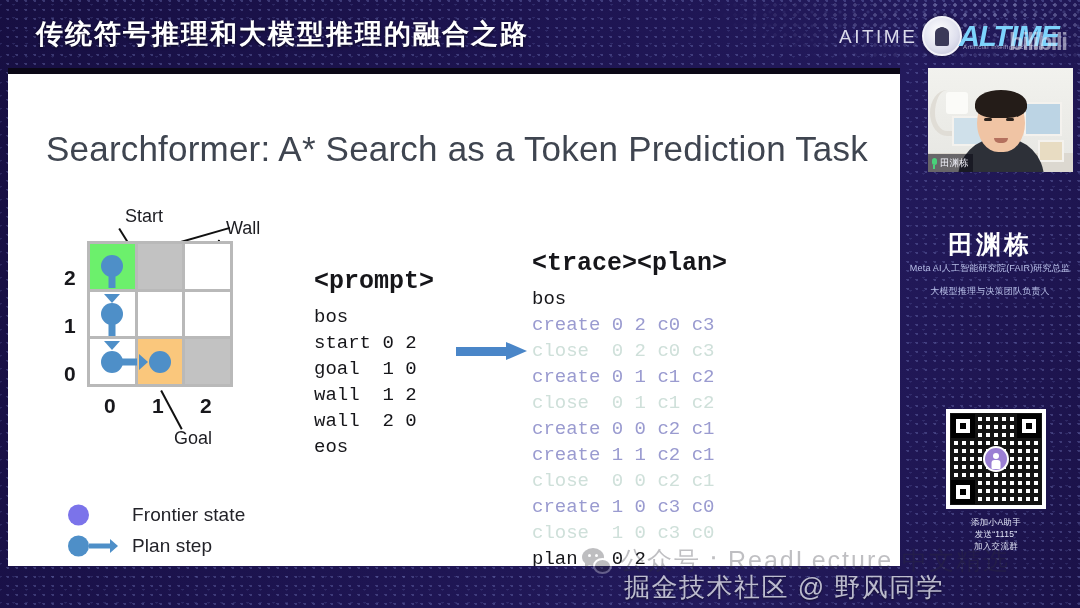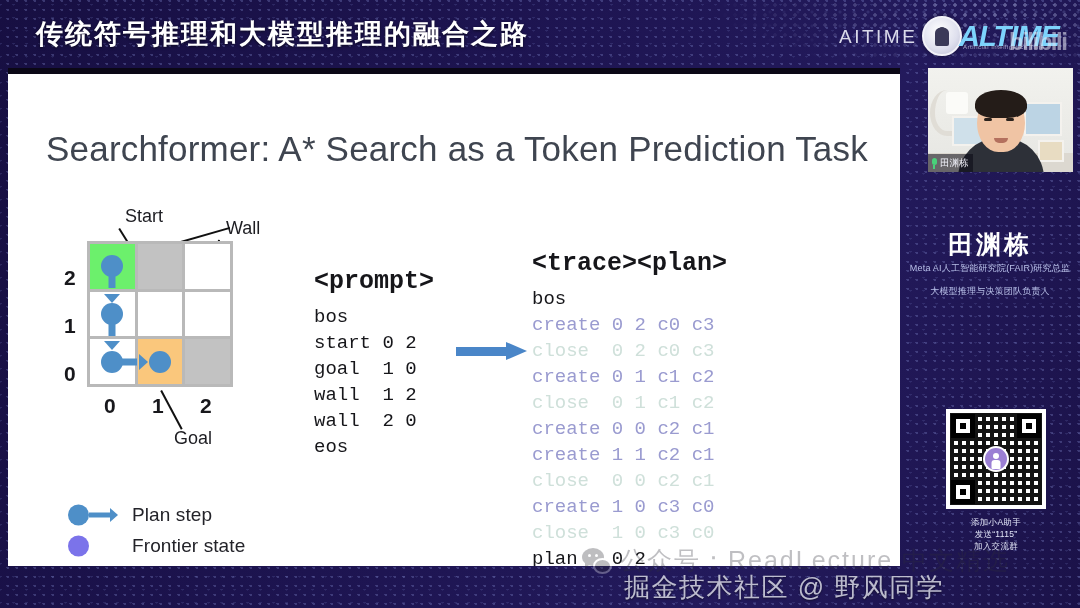--- a/index.html
+++ b/index.html
@@ -408,31 +408,31 @@
         <div class="hlink-head" style="left:1px;"></div>
         <div class="node"></div>
       </div>
       <div class="gcell wall"></div>
     </div>
   </div>
 
   <div id="legend">
     <div class="legend-row">
       <div class="legend-swatch">
+        <div class="legend-dot" style="background:#7b73ea;"></div>
+      </div>
+      <div class="legend-label">Frontier state</div>
+    </div>
+    <div class="legend-row">
+      <div class="legend-swatch">
         <div class="legend-dot" style="background:#4e8fc8;"></div>
         <div class="legend-arrow-body"></div>
         <div class="legend-arrow-head"></div>
       </div>
       <div class="legend-label">Plan step</div>
-    </div>
-    <div class="legend-row">
-      <div class="legend-swatch">
-        <div class="legend-dot" style="background:#7b73ea;"></div>
-      </div>
-      <div class="legend-label">Frontier state</div>
     </div>
     <div class="legend-row">
       <div class="legend-swatch">
         
       </div>
       <div class="legend-label">Closed state</div>
     </div>
   </div>
 
   <div class="tok-col" id="prompt-col">

